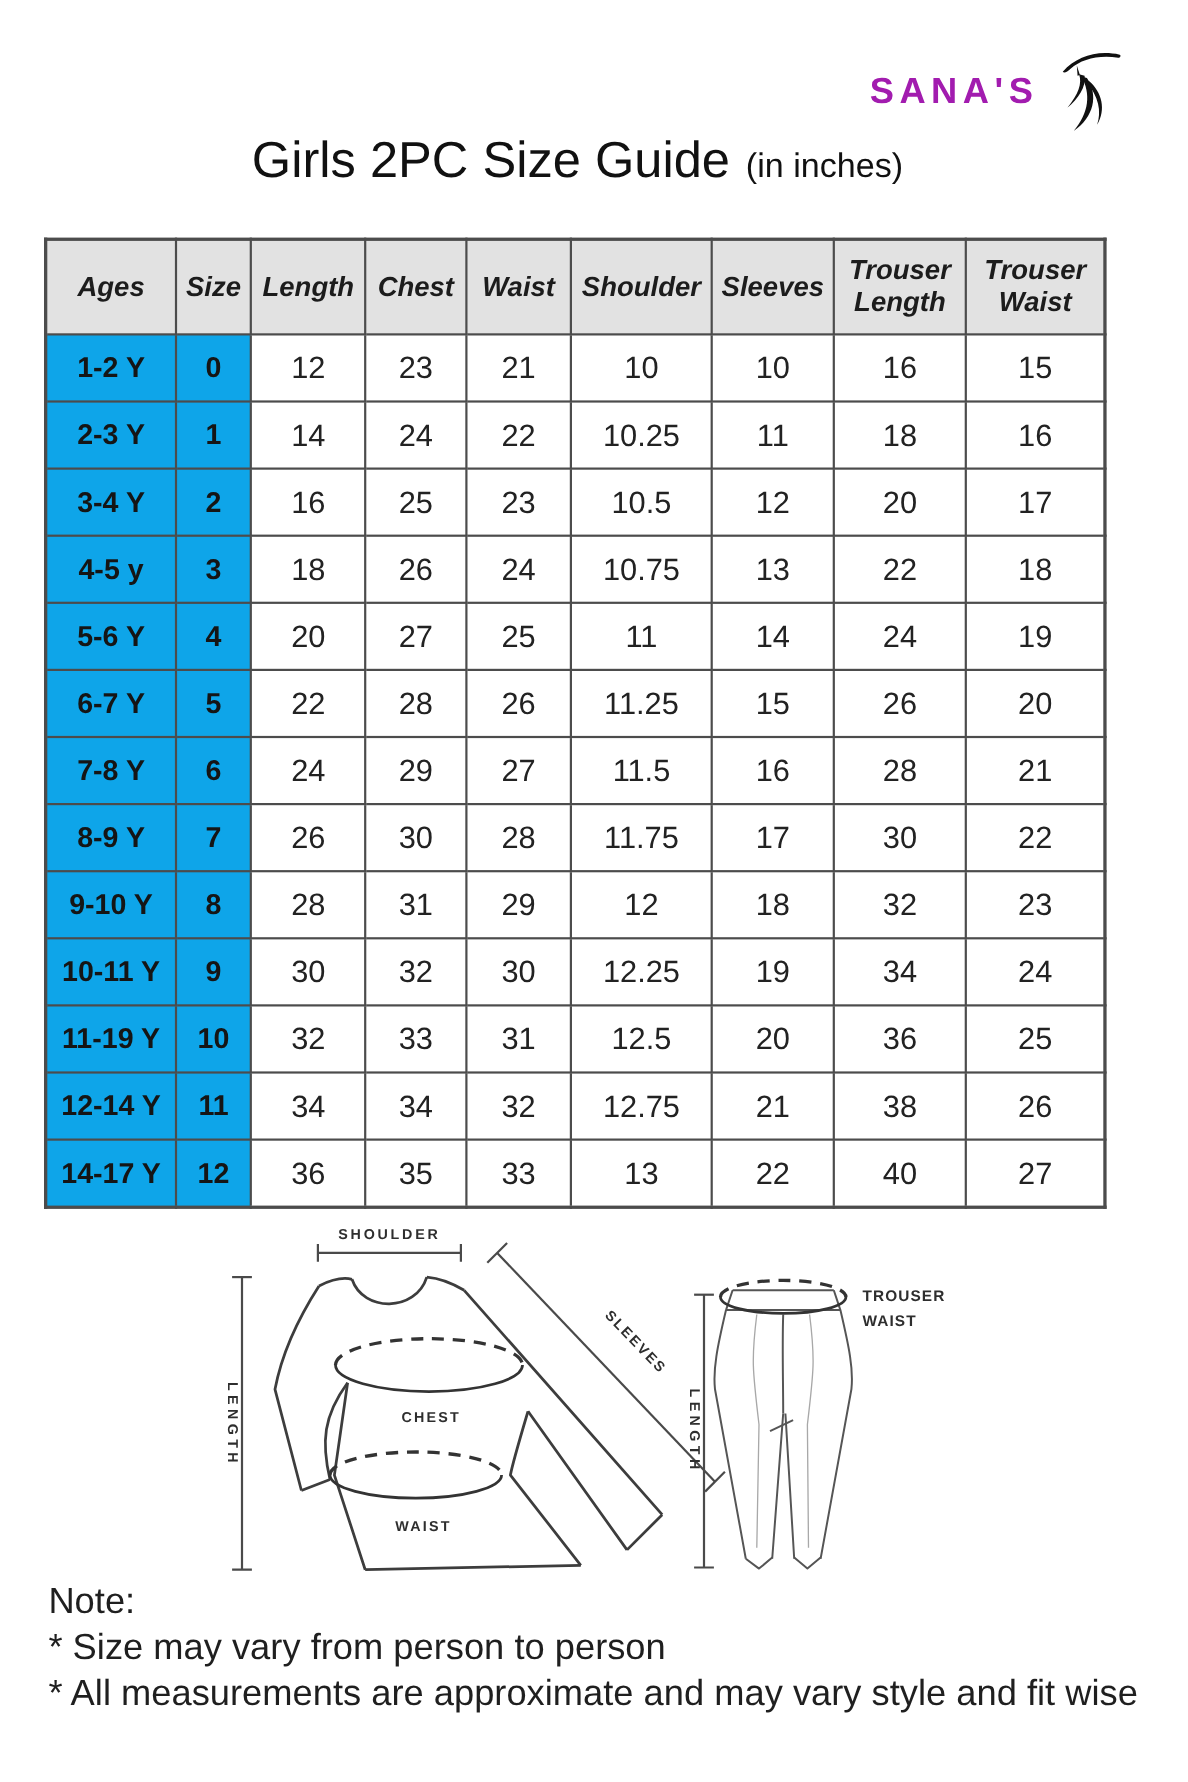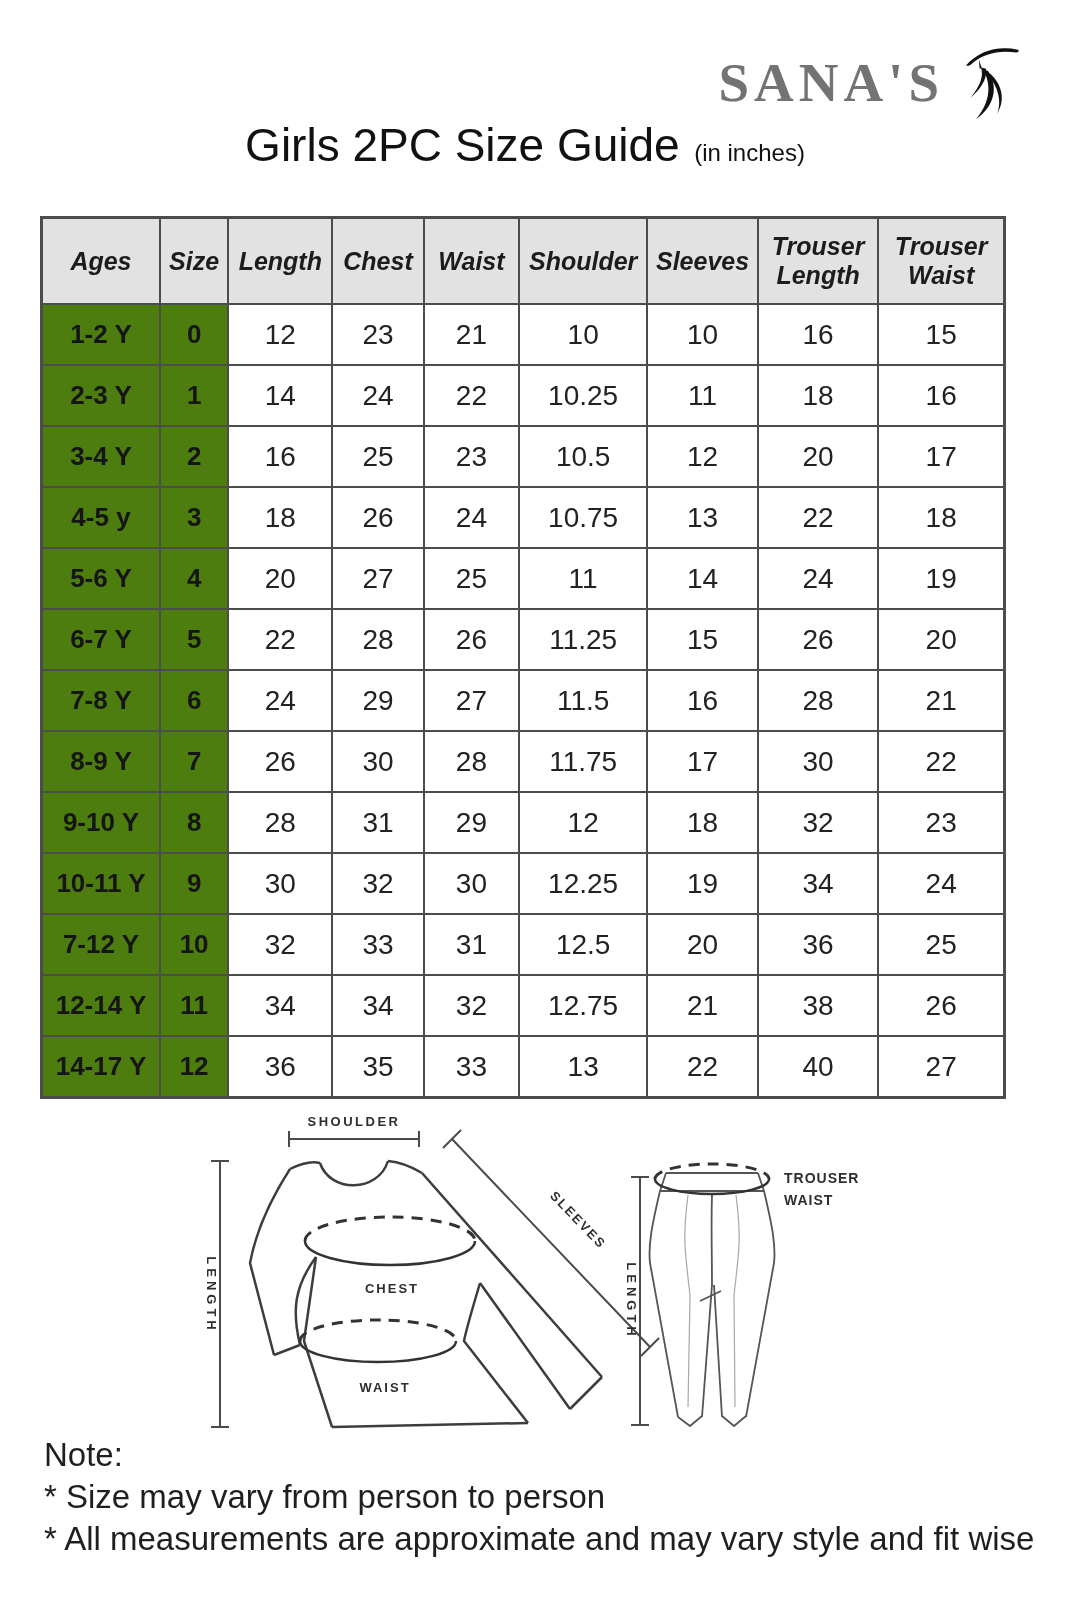--- a/index.html
+++ b/index.html
@@ -3,38 +3,38 @@
 <meta charset="utf-8">
 <style>
   html,body{margin:0;padding:0;}
   body{
     width:1080px;height:1620px;background:#ffffff;position:relative;
     font-family:"Liberation Sans",sans-serif;color:#1c1c1c;overflow:hidden;
   }
   
   .logo{position:absolute;top:50px;right:58px;display:flex;align-items:flex-start;gap:6px;}
   .logo-text{
-    font-family:Liberation Serif, serif;font-size:55px;font-weight:600;
-    letter-spacing:5px;color:#737373;line-height:66px;
+    font-family:Liberation Sans, sans-serif;font-size:33px;font-weight:600;
+    letter-spacing:5px;color:#a21caf;line-height:66px;
   }
   .logo-icon{width:72px;height:78px;margin-top:-6px;}
   
   .title-wrap{position:absolute;top:118px;left:0;width:1050px;text-align:center;white-space:nowrap;}
   .title-main{font-size:46px;font-weight:500;color:#111;letter-spacing:0px;}
-  .title-suffix{font-size:24px;font-weight:400;color:#111;margin-left:10px;}
+  .title-suffix{font-size:31px;font-weight:400;color:#111;margin-left:10px;}
   
   .tbl-wrap{position:absolute;top:216px;left:40px;width:966px;}
   table{border-collapse:collapse;width:100%;table-layout:fixed;border:3px solid #4c4c4c;}
   th,td{border:2px solid #4c4c4c;text-align:center;vertical-align:middle;padding:0 2px;}
   thead th{
     background:#e2e2e2;font-size:25px;font-weight:bold;font-style:italic;
     height:84px;line-height:1.15;
   }
   tbody td{height:59px;font-size:28px;font-weight:400;background:#ffffff;color:#222;}
-  tbody td.shade{background:#4d7c0f;font-weight:bold;font-size:26px;color:#151515;}
+  tbody td.shade{background:#0ea5e9;font-weight:bold;font-size:26px;color:#151515;}
   
   .notes{position:absolute;left:44px;top:1438px;font-size:33px;color:#1f1f1f;}
   .notes .note-line{margin:0 0 9px 0;line-height:1.0;}
   
   .diagram{position:absolute;left:40px;top:1095px;}
   .m-label{font-family:"Liberation Sans",sans-serif;font-weight:bold;fill:#2e2e2e;}
 </style>
 </head>
 <body>
 
@@ -185,21 +185,21 @@
           <td class="shade">9</td>
           <td>30</td>
           <td>32</td>
           <td>30</td>
           <td>12.25</td>
           <td>19</td>
           <td>34</td>
           <td>24</td>
         </tr>
         <tr>
-          <td class="shade">7-12 Y</td>
+          <td class="shade">11-19 Y</td>
           <td class="shade">10</td>
           <td>32</td>
           <td>33</td>
           <td>31</td>
           <td>12.5</td>
           <td>20</td>
           <td>36</td>
           <td>25</td>
         </tr>
         <tr>

